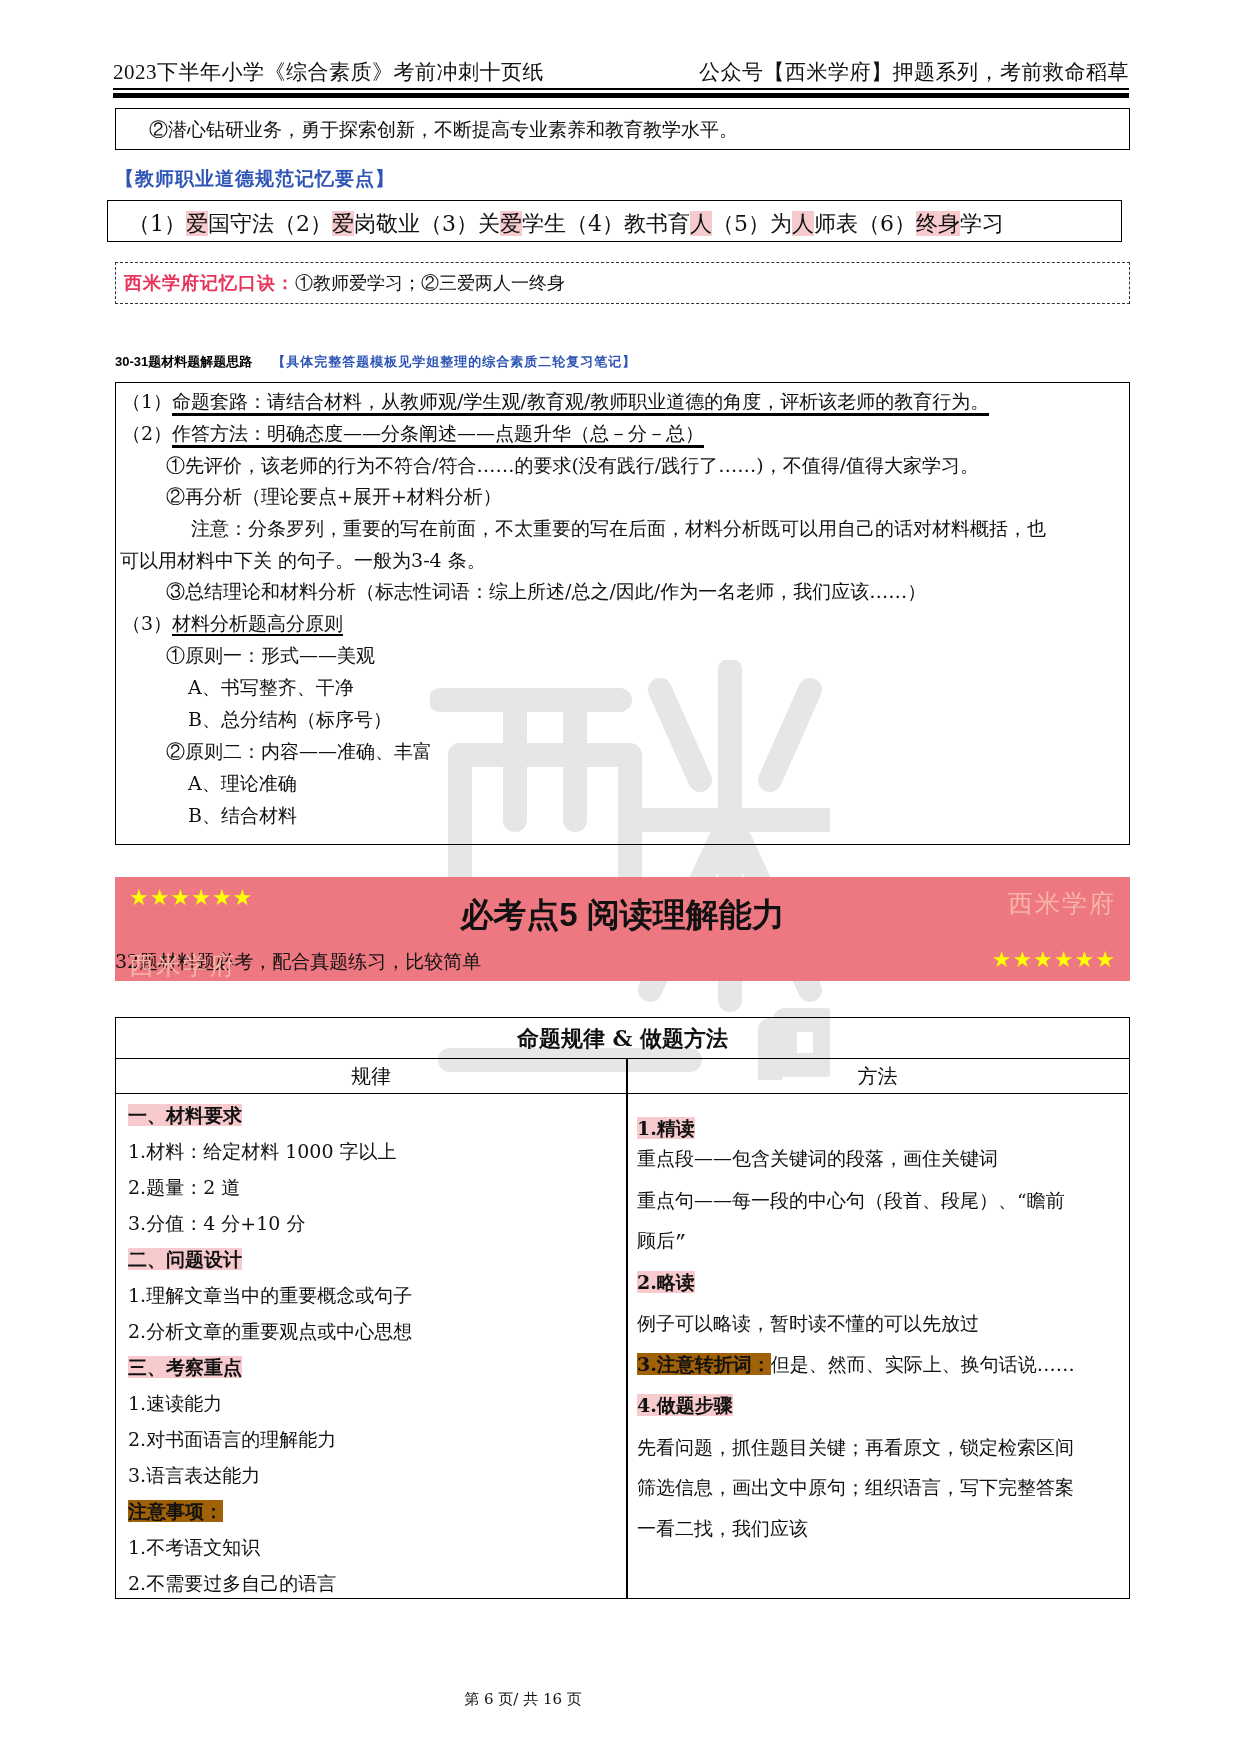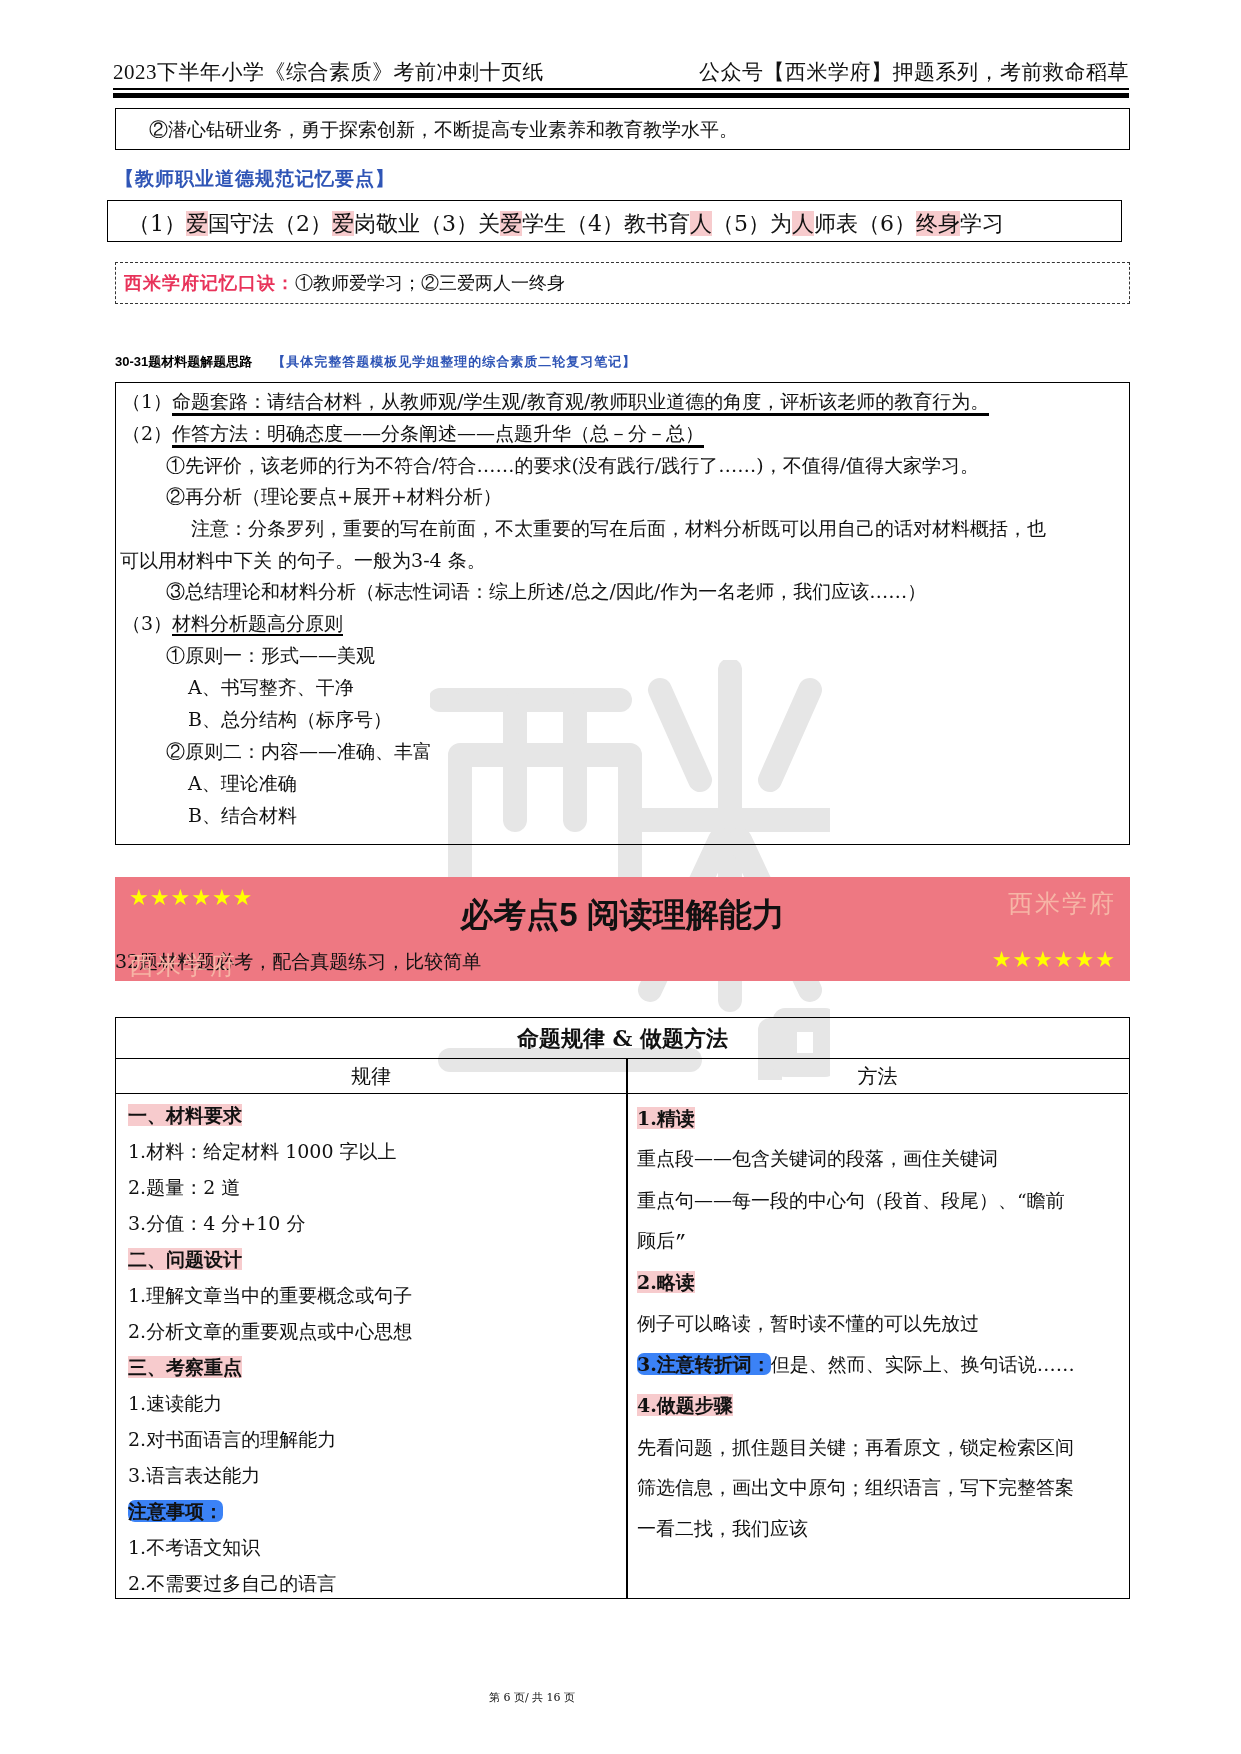--- a/index.html
+++ b/index.html
@@ -18,21 +18,21 @@
   .hdr-line1 { left: 113px; top: 88px; width: 1016px; height: 2px; background: #000; }
   .hdr-line2 { left: 113px; top: 93px; width: 1016px; height: 5px; background: #000; }
 
   .box { border: 1.5px solid #000; box-sizing: border-box; z-index: 1; }
   .box-top { left: 115px; top: 108px; width: 1015px; height: 42px; font-size: 19px; padding: 8px 0 0 33px; }
 
   .blue-title { left: 115px; top: 166px; font-size: 19px; color: #2f55b6; font-weight: bold; letter-spacing: 1px; }
 
   .box-ethics { left: 107px; top: 200px; width: 1015px; height: 42px; font-size: 22px; padding: 8px 4px 0 20px; white-space: nowrap; }
   .hl-pink { background: #f7cbcd; }
-  .hl-yellow { background: #3b82f6; border-radius: 7px; }
+  .hl-yellow { background: #a16207; }
 
   .box-mnemonic { left: 115px; top: 262px; width: 1015px; height: 42px; border: 1.5px dashed #333; box-sizing: border-box; font-size: 18px; padding: 8px 0 0 8px; }
   .mn-label { color: #e8335a; font-weight: bold; letter-spacing: 1px; }
 
   .sec-title { left: 115px; top: 353px; font-size: 13px; white-space: nowrap; }
   .sec-title .bk { font-family: "Liberation Sans", sans-serif; font-weight: bold; color: #000; }
   .sec-title .bl { color: #2f55b6; font-weight: bold; margin-left: 20px; letter-spacing: 1px; }
 
   .box-method { left: 115px; top: 382px; width: 1015px; height: 463px; font-size: 19px; }
   .mline { position: absolute; white-space: nowrap; }
@@ -45,21 +45,21 @@
   .banner .title { position: absolute; left: 0; width: 100%; top: 16px; text-align: center; font-size: 33px; font-weight: bold; font-family: "Liberation Sans", "DejaVu Sans", sans-serif; color: #111; }
   .banner .sub { position: absolute; left: 0; width: 100%; top: 72px; font-size: 19px; color: #111; }
 
   .tbl { left: 115px; top: 1017px; width: 1015px; height: 582px; border: 1.5px solid #000; box-sizing: border-box; z-index: 1; }
   .tbl .cap { position: absolute; left: 0; top: 0; width: 100%; height: 40px; border-bottom: 1.5px solid #000; text-align: center; font-size: 22px; font-weight: bold; line-height: 40px; }
   .tbl .colh { position: absolute; top: 41px; height: 34px; border-bottom: 1.5px solid #000; text-align: center; font-size: 20px; line-height: 34px; }
   .tbl .divider { position: absolute; left: 510px; top: 41px; width: 1.5px; height: 539px; background: #000; }
   .tline { position: absolute; font-size: 19px; white-space: nowrap; }
   .tline.b { font-weight: bold; }
 
-  .footer { left: 9px; top: 1690px; width: 1046px; text-align: center; font-size: 11px; }
+  .footer { left: 0; top: 1690px; width: 1046px; text-align: center; font-size: 15px; }
 </style>
 </head>
 <body>
 
 <div class="wm">
   <svg viewBox="0 0 400 420">
     <g fill="none" stroke="#e6e6e6" stroke-width="24" stroke-linecap="round" stroke-linejoin="round">
 
       <line x1="10" y1="40" x2="190" y2="40"></line>
       <path d="M30 95 L30 250 Q30 300 80 300 L150 300 Q200 300 200 250 L200 95 Z"></path>
@@ -151,21 +151,21 @@
   <div class="tline" style="left:12px; top:265px;">1.理解文章当中的重要概念或句子</div>
   <div class="tline" style="left:12px; top:301px;">2.分析文章的重要观点或中心思想</div>
   <div class="tline b" style="left:12px; top:337px;"><span class="hl-pink">三、考察重点</span></div>
   <div class="tline" style="left:12px; top:373px;">1.速读能力</div>
   <div class="tline" style="left:12px; top:409px;">2.对书面语言的理解能力</div>
   <div class="tline" style="left:12px; top:445px;">3.语言表达能力</div>
   <div class="tline b" style="left:12px; top:481px;"><span class="hl-yellow">注意事项：</span></div>
   <div class="tline" style="left:12px; top:517px;">1.不考语文知识</div>
   <div class="tline" style="left:12px; top:553px;">2.不需要过多自己的语言</div>
 
-  <div class="tline b" style="left:521px; top:88px;"><span class="hl-pink">1.精读</span></div>
+  <div class="tline b" style="left:521px; top:98px;"><span class="hl-pink">1.精读</span></div>
   <div class="tline" style="left:521px; top:128px;">重点段——包含关键词的段落，画住关键词</div>
   <div class="tline" style="left:521px; top:170px;">重点句——每一段的中心句（段首、段尾）、“瞻前</div>
   <div class="tline" style="left:521px; top:210px;font-family:Liberation Mono, monospace;">顾后”</div>
   <div class="tline b" style="left:521px; top:252px;"><span class="hl-pink">2.略读</span></div>
   <div class="tline" style="left:521px; top:293px;">例子可以略读，暂时读不懂的可以先放过</div>
   <div class="tline" style="left:521px; top:334px;"><span class="hl-yellow" style="font-weight:bold;">3.注意转折词：</span><span>但是、然而、实际上、换句话说……</span></div>
   <div class="tline b" style="left:521px; top:375px;"><span class="hl-pink">4.做题步骤</span></div>
   <div class="tline" style="left:521px; top:417px;">先看问题，抓住题目关键；再看原文，锁定检索区间</div>
   <div class="tline" style="left:521px; top:457px;">筛选信息，画出文中原句；组织语言，写下完整答案</div>
   <div class="tline" style="left:521px; top:498px;">一看二找，我们应该</div>

